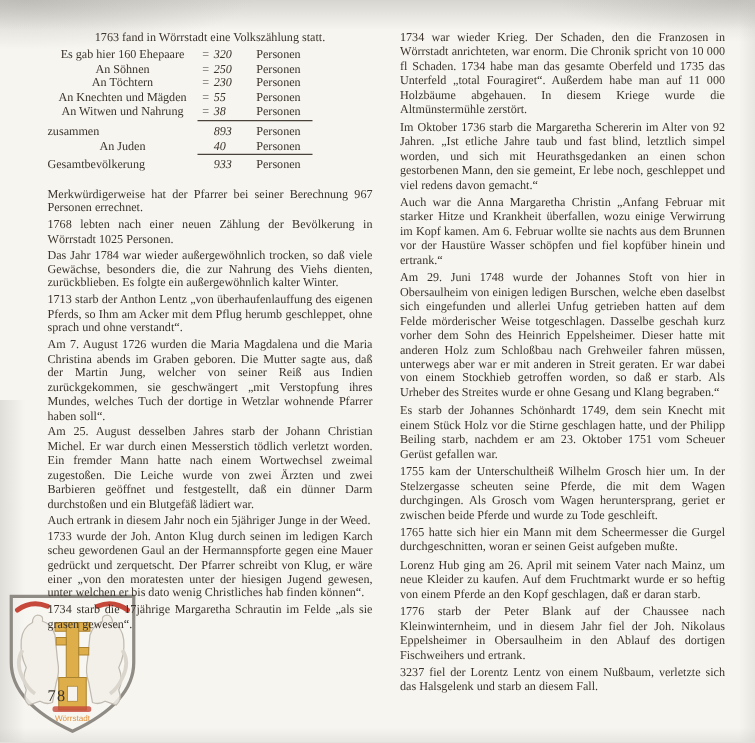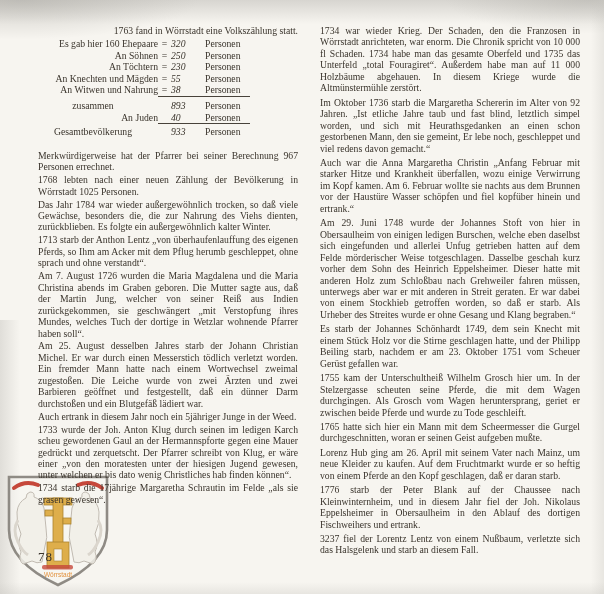--- a/index.html
+++ b/index.html
@@ -18,27 +18,27 @@
   .edge-right{right:0;top:0;bottom:0;width:13px;background:linear-gradient(270deg,rgba(198,196,191,.30),transparent);}
   .edge-bottom{left:0;right:0;bottom:0;height:12px;background:linear-gradient(0deg,rgba(196,194,189,.30),transparent);}
 
   .columns{
     position:absolute; left:38px; top:25px; width:542px;
     display:flex; gap:22px; z-index:2;
   }
   .col{width:260px; font-size:9.7px; line-height:11.45px; text-align:justify;}
   .col p{margin:0 0 1.5px 0;}
   .col.right p{margin:0 0 3px 0;}
-  .intro{margin:0; text-align:right;}
+  .intro{margin:0; text-align:center;}
 
   
   .census{width:212px; margin:0 0 12px 0;}
   .c-row{display:flex; line-height:11.6px;}
-  .c-label{flex:1; text-align:right; white-space:nowrap;}
-  .c-label.r{text-align:center; padding-right:10px;}
+  .c-label{flex:1; text-align:center; white-space:nowrap;}
+  .c-label.r{text-align:left; padding-right:10px;}
   .nums{display:flex; width:92px;}
   .nums.rule{border-bottom:0.9px solid #48423a;}
   .c-eq{width:13px; text-align:center;}
   .c-val{width:27px; text-align:left;font-style:italic;}
   .c-unit{flex:1; text-align:left; padding-left:7px;}
   .c-row.sum{margin-top:3px;}
   .c-row.total{margin-top:2px;}
 
   .page-number{
     position:absolute; left:38px; top:549px; z-index:2;

